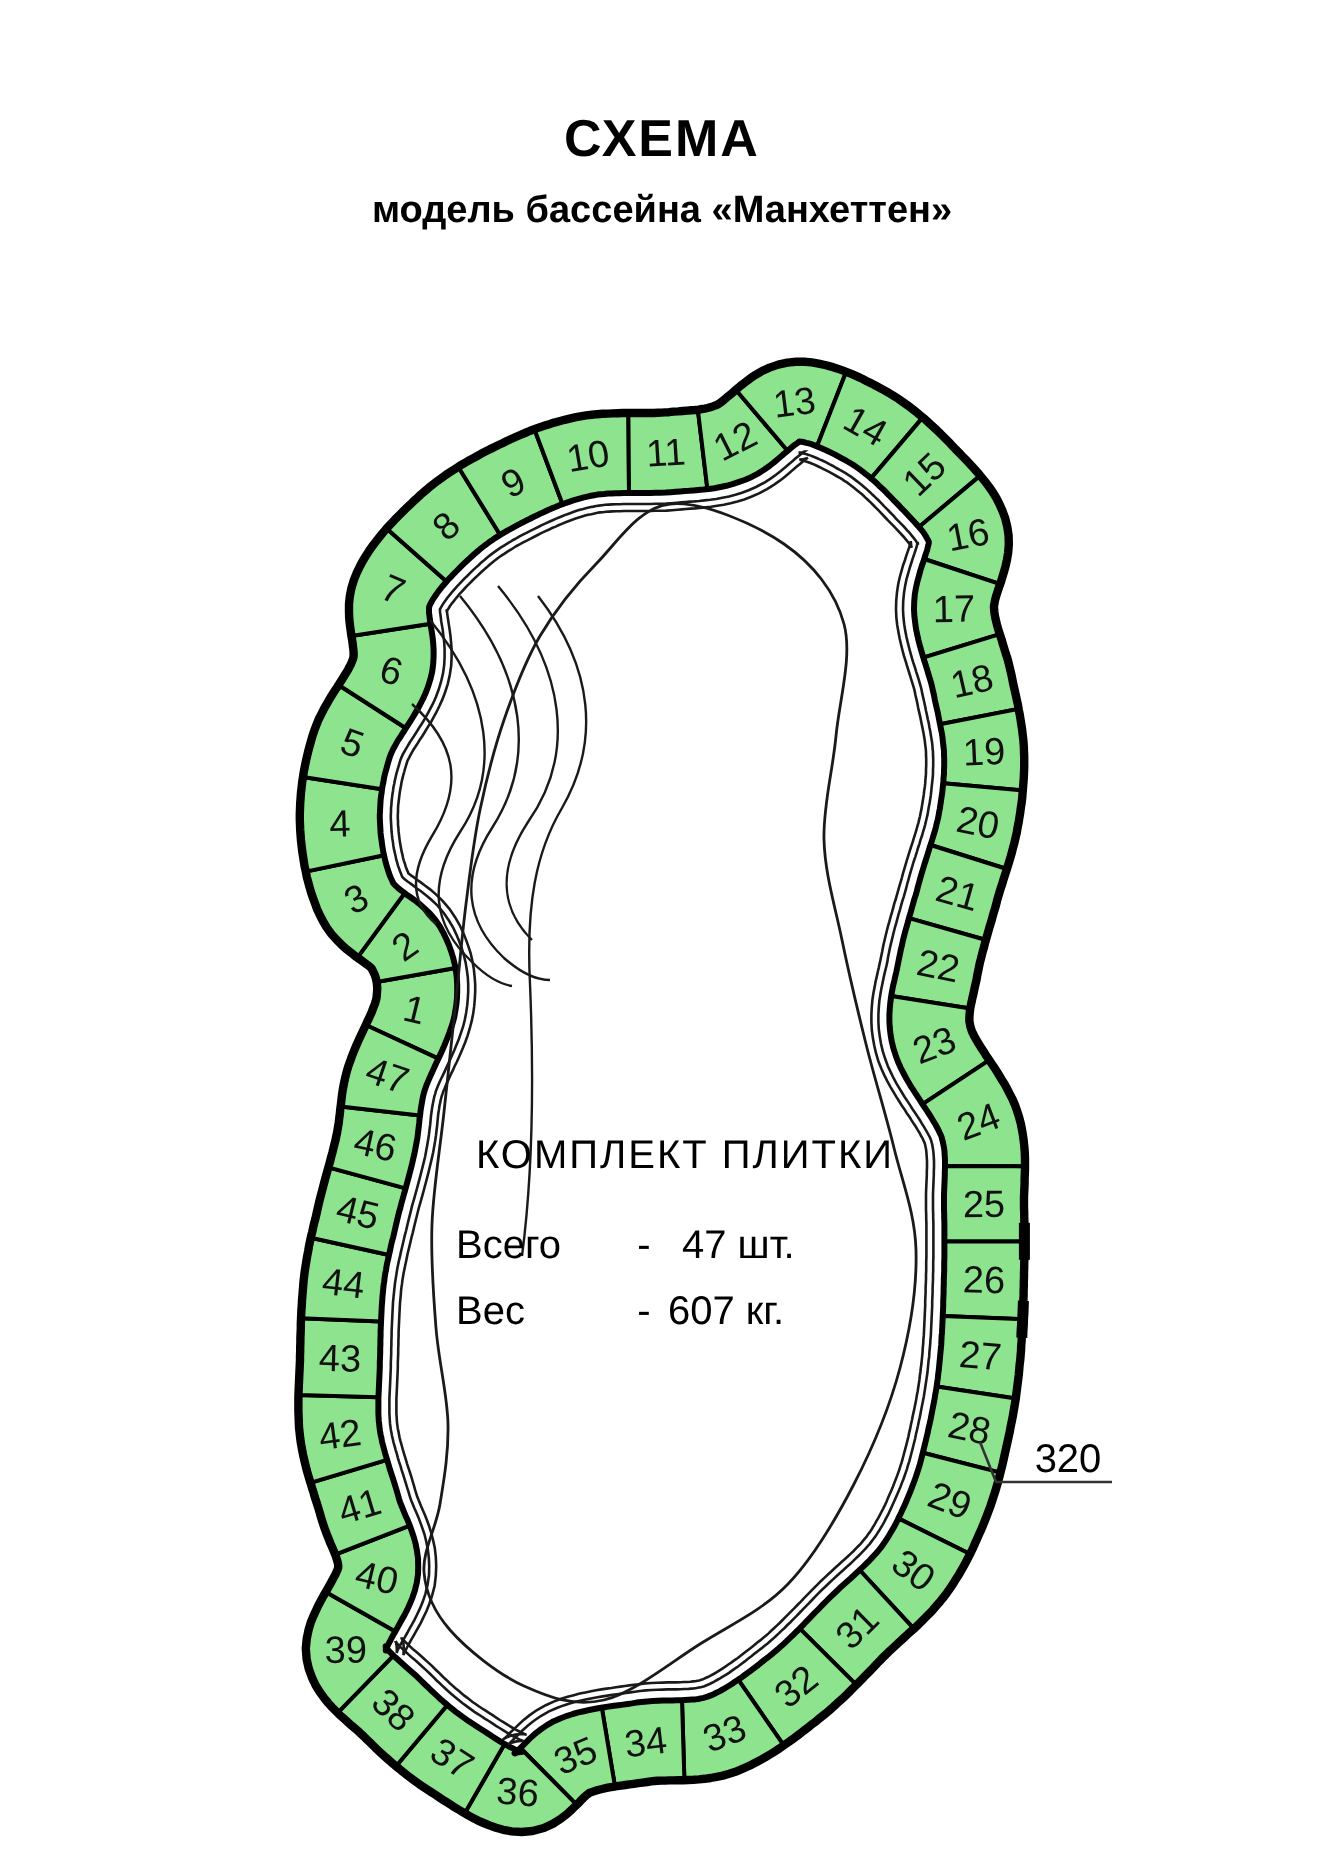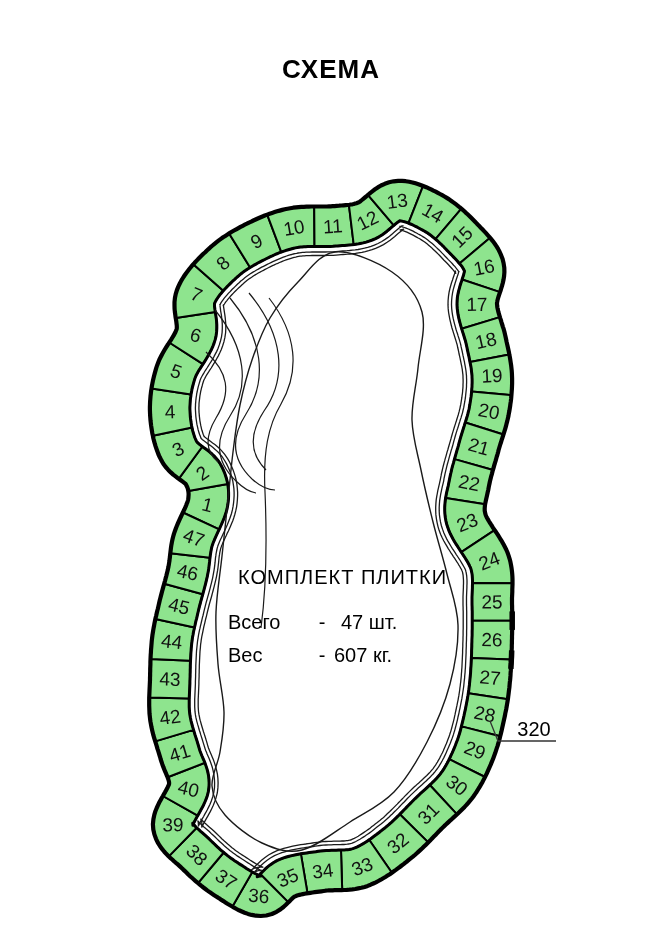--- a/index.html
+++ b/index.html
@@ -13,20 +13,21 @@
   text.kit-title{font-size:20px;fill:#000;letter-spacing:1px;}
   text.dim{font-size:20px;fill:#000;}
 </style>
 </head>
 <body>
 
 <div class="page">
 
   <div class="hdr">
     <h1>СХЕМА</h1>
+    <div class="sub">модель бассейна «Манхеттен»</div>
   </div>
 
   <svg class="pool" width="662" height="938" viewBox="0 0 662 938" xmlns="http://www.w3.org/2000/svg">
     <g id="gen">
         <path d="M 208 502 C 209.7 491.0, 207.8 482.5, 203 474 C 198.2 465.5, 184.5 461.3, 179 451 C 173.5 440.7, 170.5 425.2, 170 412 C 169.5 398.8, 171.7 385.0, 176 372 C 180.3 359.0, 192.7 346.7, 196 334 C 199.3 321.3, 191.3 308.0, 196 296 C 200.7 284.0, 213.8 271.2, 224 262 C 234.2 252.8, 245.5 246.7, 257 241 C 268.5 235.3, 279.8 230.5, 293 228 C 306.2 225.5, 323.8 227.2, 336 226 C 348.2 224.8, 355.8 225.2, 366 221 C 376.2 216.8, 385.8 202.3, 397 201 C 408.2 199.7, 422.2 207.0, 433 213 C 443.8 219.0, 453.5 228.0, 462 237 C 470.5 246.0, 481.5 255.8, 484 267 C 486.5 278.2, 476.7 291.7, 477 304 C 477.3 316.3, 483.5 329.0, 486 341 C 488.5 353.0, 491.5 364.3, 492 376 C 492.5 387.7, 491.2 399.3, 489 411 C 486.8 422.7, 482.3 433.8, 479 446 C 475.7 458.2, 471.2 471.8, 469 484 C 466.8 496.2, 462.5 505.8, 466 519 C 469.5 532.2, 485.7 549.0, 490 563 C 494.3 577.0, 491.7 590.5, 492 603 C 492.3 615.5, 492.3 625.2, 492 638 C 491.7 650.8, 491.2 667.5, 490 680 C 488.8 692.5, 487.5 701.3, 485 713 C 482.5 724.7, 479.7 738.0, 475 750 C 470.3 762.0, 464.7 774.5, 457 785 C 449.3 795.5, 438.8 803.3, 429 813 C 419.2 822.7, 409.3 834.0, 398 843 C 386.7 852.0, 373.7 862.3, 361 867 C 348.3 871.7, 334.3 869.2, 322 871 C 309.7 872.8, 297.2 873.8, 287 878 C 276.8 882.2, 271.2 895.8, 261 896 C 250.8 896.2, 236.7 885.8, 226 879 C 215.3 872.2, 205.8 863.8, 197 855 C 188.2 846.2, 174.3 837.5, 173 826 C 171.7 814.5, 187.8 798.0, 189 786 C 190.2 774.0, 183.2 765.5, 180 754 C 176.8 742.5, 171.7 729.5, 170 717 C 168.3 704.5, 169.7 691.8, 170 679 C 170.3 666.2, 170.5 652.2, 172 640 C 173.5 627.8, 176.3 617.5, 179 606 C 181.7 594.5, 185.7 582.0, 188 571 C 190.3 560.0, 189.7 551.5, 193 540 C 196.3 528.5, 206.3 513.0, 208 502 Z" fill="none" stroke="none"></path>
         <g>
           <path d="M 182.9 512.5 L 184.6 508.8 L 186.1 505.4 L 187.3 502.3 L 188.0 500.0 L 188.4 497.9 L 188.6 495.4 L 188.6 493.1 L 188.3 491.0 L 227.7 484.0 L 228.5 490.5 L 228.6 496.9 L 228.0 503.0 L 226.8 509.5 L 225.1 515.5 L 223.1 520.6 L 221.1 525.1 L 219.2 529.3 Z" fill="#8EE48E" stroke="#000000" stroke-width="2" stroke-linejoin="round"></path>
           <path d="M 188.3 491.0 L 187.9 489.2 L 187.3 487.3 L 186.4 485.3 L 185.8 484.2 L 185.6 484.0 L 184.3 482.9 L 181.9 481.1 L 178.7 478.8 L 202.4 446.5 L 205.6 448.9 L 209.5 451.8 L 214.0 455.9 L 218.8 461.6 L 222.1 467.4 L 224.5 472.6 L 226.4 478.2 L 227.7 484.0 Z" fill="#8EE48E" stroke="#000000" stroke-width="2" stroke-linejoin="round"></path>
           <path d="M 178.7 478.8 L 174.3 475.4 L 169.2 470.9 L 164.1 464.8 L 160.2 458.0 L 157.6 452.3 L 155.7 446.7 L 154.1 441.2 L 152.9 435.8 L 192.0 427.6 L 192.9 431.2 L 193.8 434.6 L 194.9 437.8 L 196.1 440.5 L 196.8 441.8 L 197.6 442.7 L 199.5 444.3 L 202.4 446.5 Z" fill="#8EE48E" stroke="#000000" stroke-width="2" stroke-linejoin="round"></path>
           <path d="M 152.9 435.8 L 151.8 430.0 L 150.9 424.2 L 150.3 418.3 L 150.0 412.4 L 149.9 406.3 L 150.2 400.3 L 150.7 394.4 L 151.5 388.5 L 191.0 394.6 L 190.5 398.8 L 190.1 402.9 L 189.9 407.0 L 190.0 411.0 L 190.2 415.1 L 190.6 419.3 L 191.2 423.5 L 192.0 427.6 Z" fill="#8EE48E" stroke="#000000" stroke-width="2" stroke-linejoin="round"></path>

